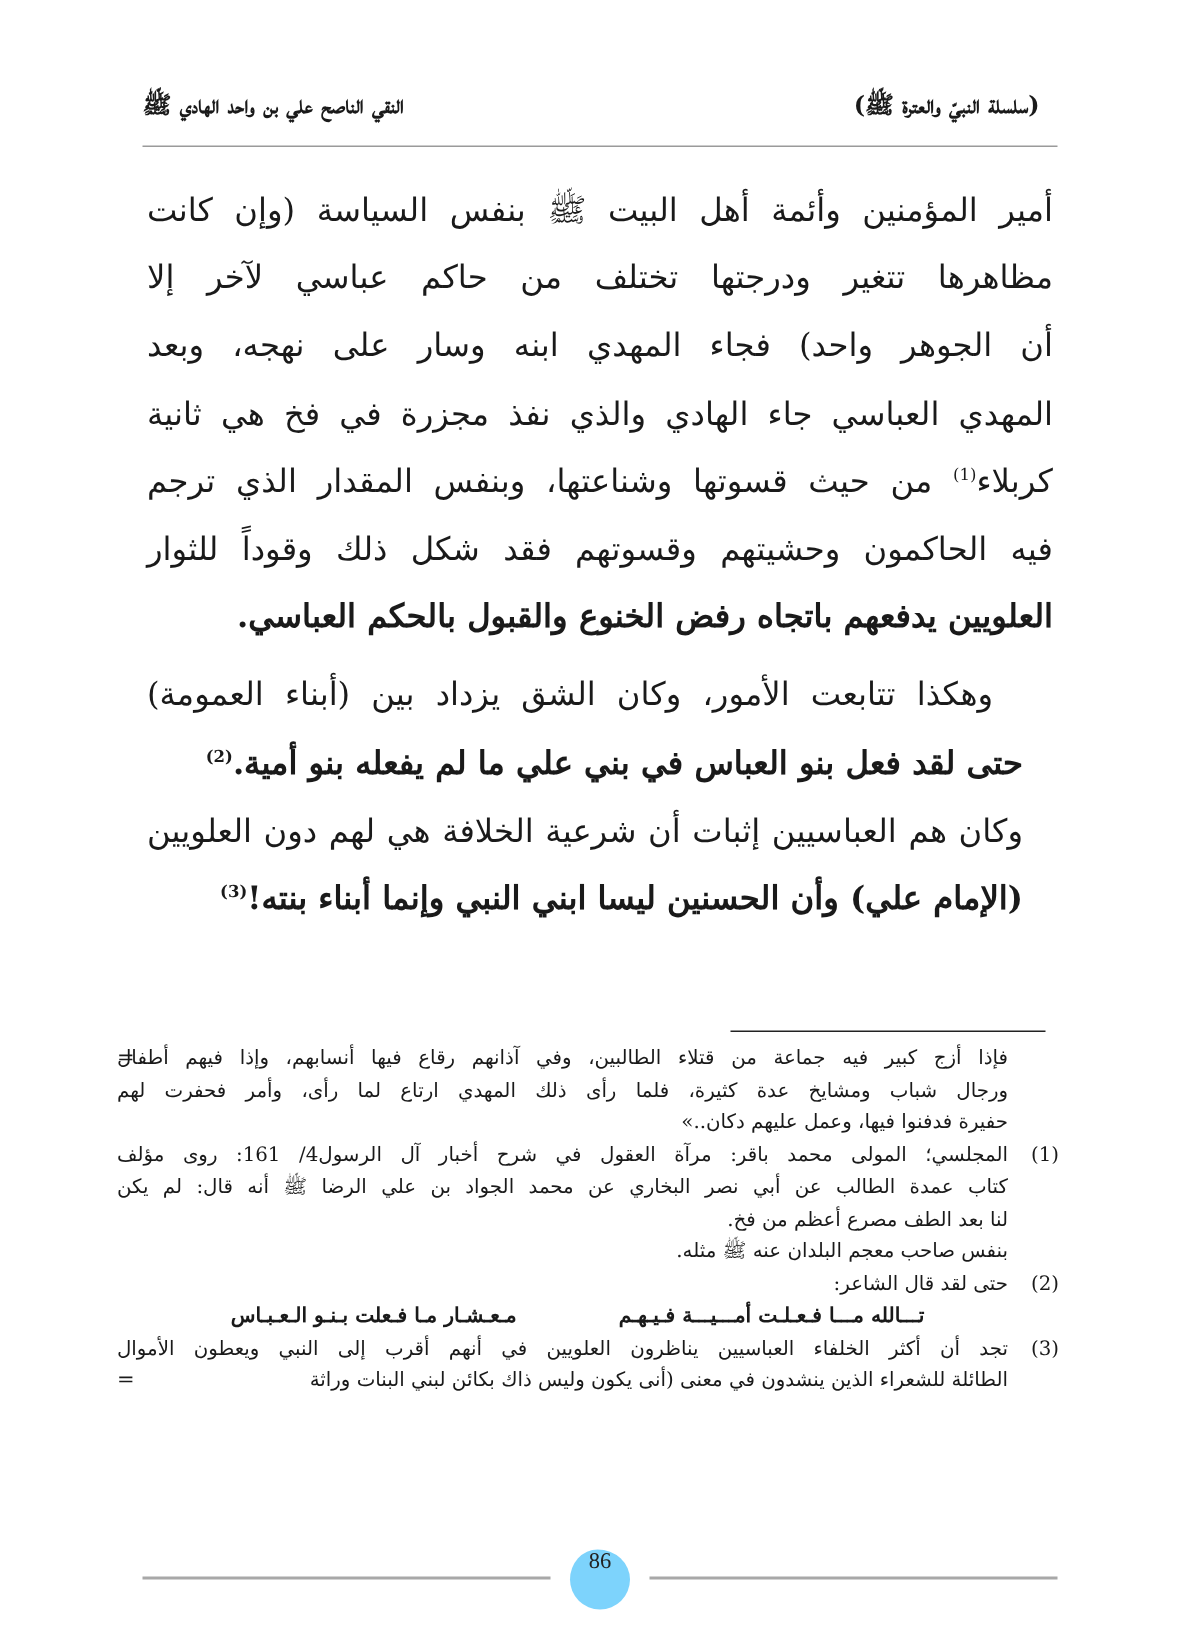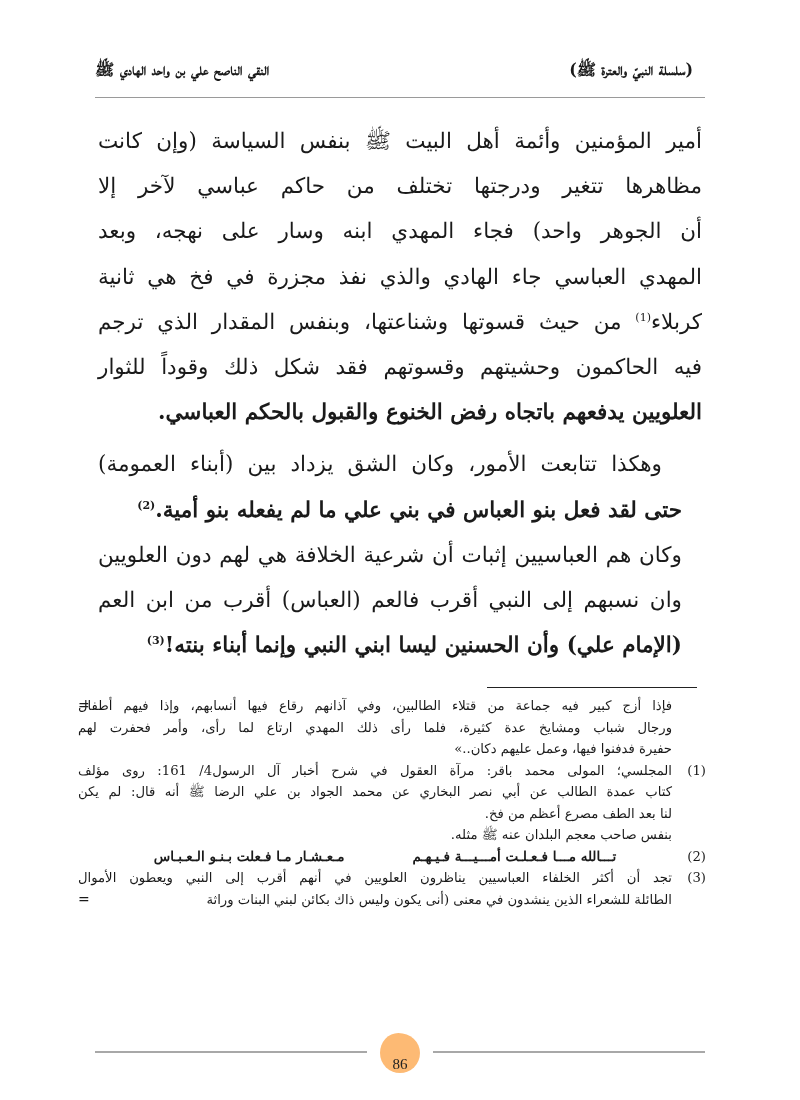--- a/index.html
+++ b/index.html
@@ -31,22 +31,22 @@
   .fn-line.end { text-align-last: right; }
   .cont-mark { position: absolute; left: 0; font-size: 14px; }
   .cont-mark.top { top: 0; left: 0; }
   .poem { display: flex; justify-content: center; gap: 48px; font-weight: bold; font-size: 13.5px; padding-right: 0; }
   .poem span { white-space: nowrap; margin-left: 20px; }
 
   .pager { position: absolute; top: 1033px; left: 95px; width: 610px; height: 40px; }
   .pager .rule { position: absolute; top: 18px; height: 0; border-top: 2px solid #a8a8a8; }
   .pager .rule.left { left: 0; width: 272px; }
   .pager .rule.right { right: 0; width: 272px; }
-  .pager .badge { position: absolute; left: 285px; top: 0; width: 40px; height: 40px; background: #fdba74;
-    border-radius: 46% 54% 50% 50% / 50% 50% 50% 50%; display: flex; align-items: flex-end; justify-content: center;
+  .pager .badge { position: absolute; left: 285px; top: 0; width: 40px; height: 40px; background: #7dd3fc;
+    border-radius: 46% 54% 50% 50% / 50% 50% 50% 50%; display: flex; align-items: flex-start; justify-content: center;
     font-family: "Liberation Serif", serif; font-size: 15px; color: #222; }
 </style>
 </head>
 <body>
 
 <div class="page">
 
   <div class="header">
     <span class="series">(سلسلة النبيّ والعترة ﷺ)</span>
     <span class="book">النقي الناصح علي بن واحد الهادي ﷺ</span>
@@ -60,21 +60,20 @@
       <span class="line">أن الجوهر واحد) فجاء المهدي ابنه وسار على نهجه، وبعد</span>
       <span class="line">المهدي العباسي جاء الهادي والذي نفذ مجزرة في فخ هي ثانية</span>
       <span class="line"><span>كربلاء</span><sup class="fn">(1)</sup> <span>من حيث قسوتها وشناعتها، وبنفس المقدار الذي ترجم</span></span>
       <span class="line">فيه الحاكمون وحشيتهم وقسوتهم فقد شكل ذلك وقوداً للثوار</span>
       <span class="line end">العلويين يدفعهم باتجاه رفض الخنوع والقبول بالحكم العباسي.</span>
     </p>
     <p class="p2">
       <span class="line" style="padding-right:20px">وهكذا تتابعت الأمور، وكان الشق يزداد بين (أبناء العمومة)</span>
       <span class="line end"><span>حتى لقد فعل بنو العباس في بني علي ما لم يفعله بنو أمية.</span><sup class="fn">(2)</sup></span>
       <span class="line">وكان هم العباسيين إثبات أن شرعية الخلافة هي لهم دون العلويين</span>
-      <span class="line">وان نسبهم إلى النبي أقرب فالعم (العباس) أقرب من ابن العم</span>
       <span class="line end"><span>(الإمام علي) وأن الحسنين ليسا ابني النبي وإنما أبناء بنته!</span><sup class="fn">(3)</sup></span>
     </p>
   </div>
 
   <div class="fn-rule"></div>
 
   <div class="footnotes">
     <div class="fn-item">
       <span class="cont-mark top">=</span>
       <span class="fn-line">فإذا أزج كبير فيه جماعة من قتلاء الطالبين، وفي آذانهم رقاع فيها أنسابهم، وإذا فيهم أطفال</span>
@@ -85,20 +84,21 @@
     <div class="fn-item">
       <span class="fn-num">(1)</span>
       <span class="fn-line">المجلسي؛ المولى محمد باقر: مرآة العقول في شرح أخبار آل الرسول4/ 161: روى مؤلف</span>
       <span class="fn-line">كتاب عمدة الطالب عن أبي نصر البخاري عن محمد الجواد بن علي الرضا ﷺ أنه قال: لم يكن</span>
       <span class="fn-line end">لنا بعد الطف مصرع أعظم من فخ.</span>
       <span class="fn-line end">بنفس صاحب معجم البلدان عنه ﷺ مثله.</span>
     </div>
 
     <div class="fn-item">
       <span class="fn-num">(2)</span>
+      <span class="fn-line end">حتى لقد قال الشاعر:</span>
       <div class="poem">
         <span>تـــالله مـــا فـعـلـت أمـــيـــة فـيـهـم</span>
         <span>مـعـشـار مـا فـعلت بـنـو الـعـبـاس</span>
       </div>
     </div>
 
     <div class="fn-item">
       <span class="fn-num">(3)</span>
       <span class="fn-line">تجد أن أكثر الخلفاء العباسيين يناظرون العلويين في أنهم أقرب إلى النبي ويعطون الأموال</span>
       <span class="fn-line end">الطائلة للشعراء الذين ينشدون في معنى (أنى يكون وليس ذاك بكائن لبني البنات وراثة</span>

